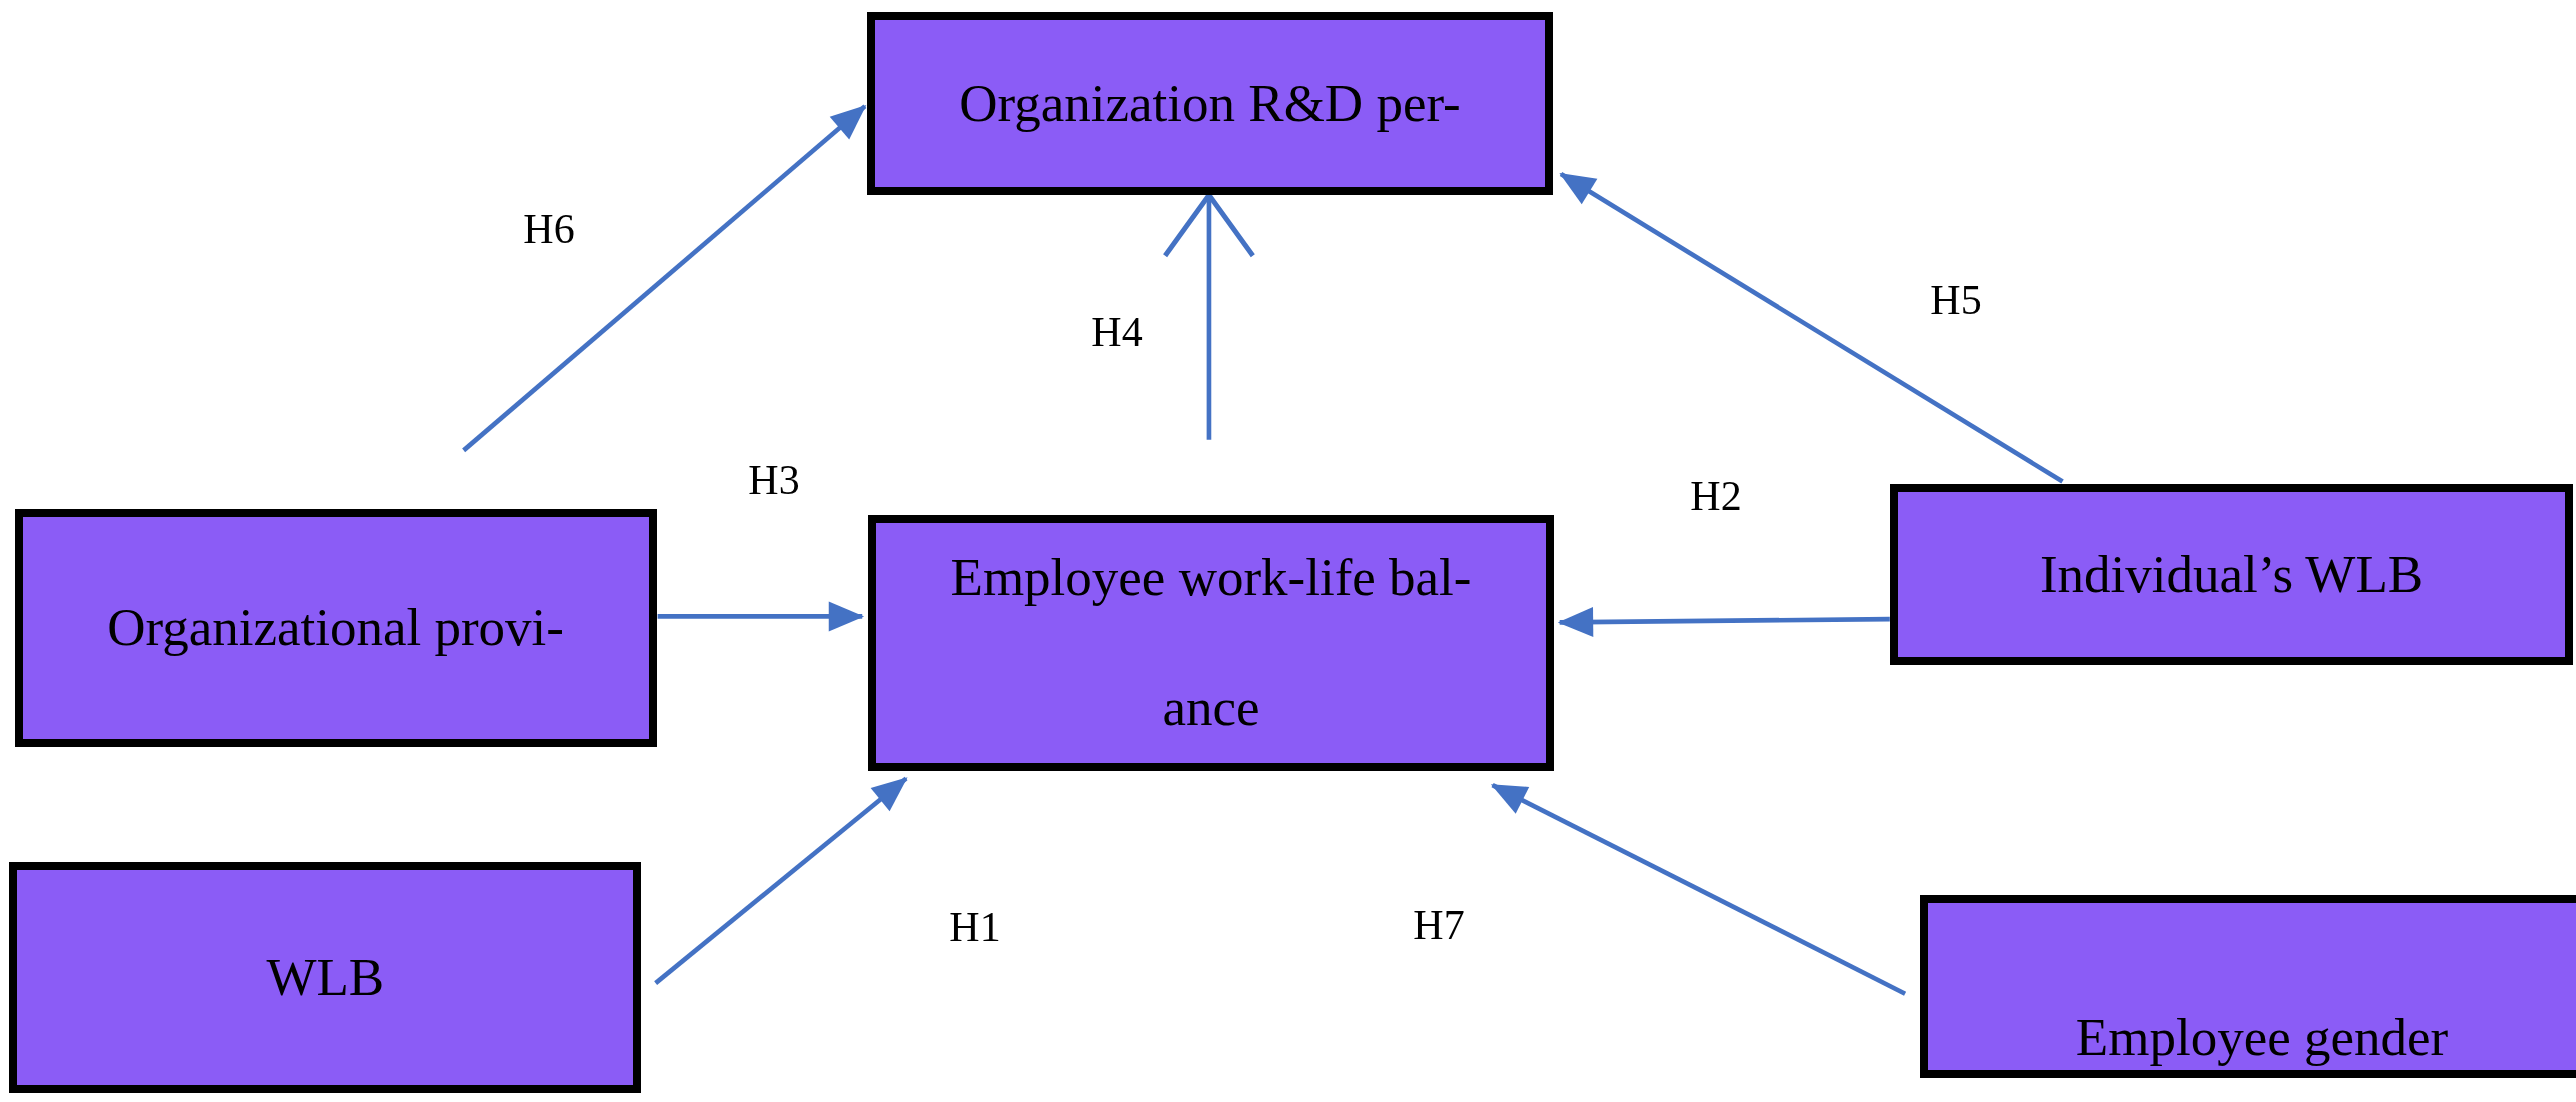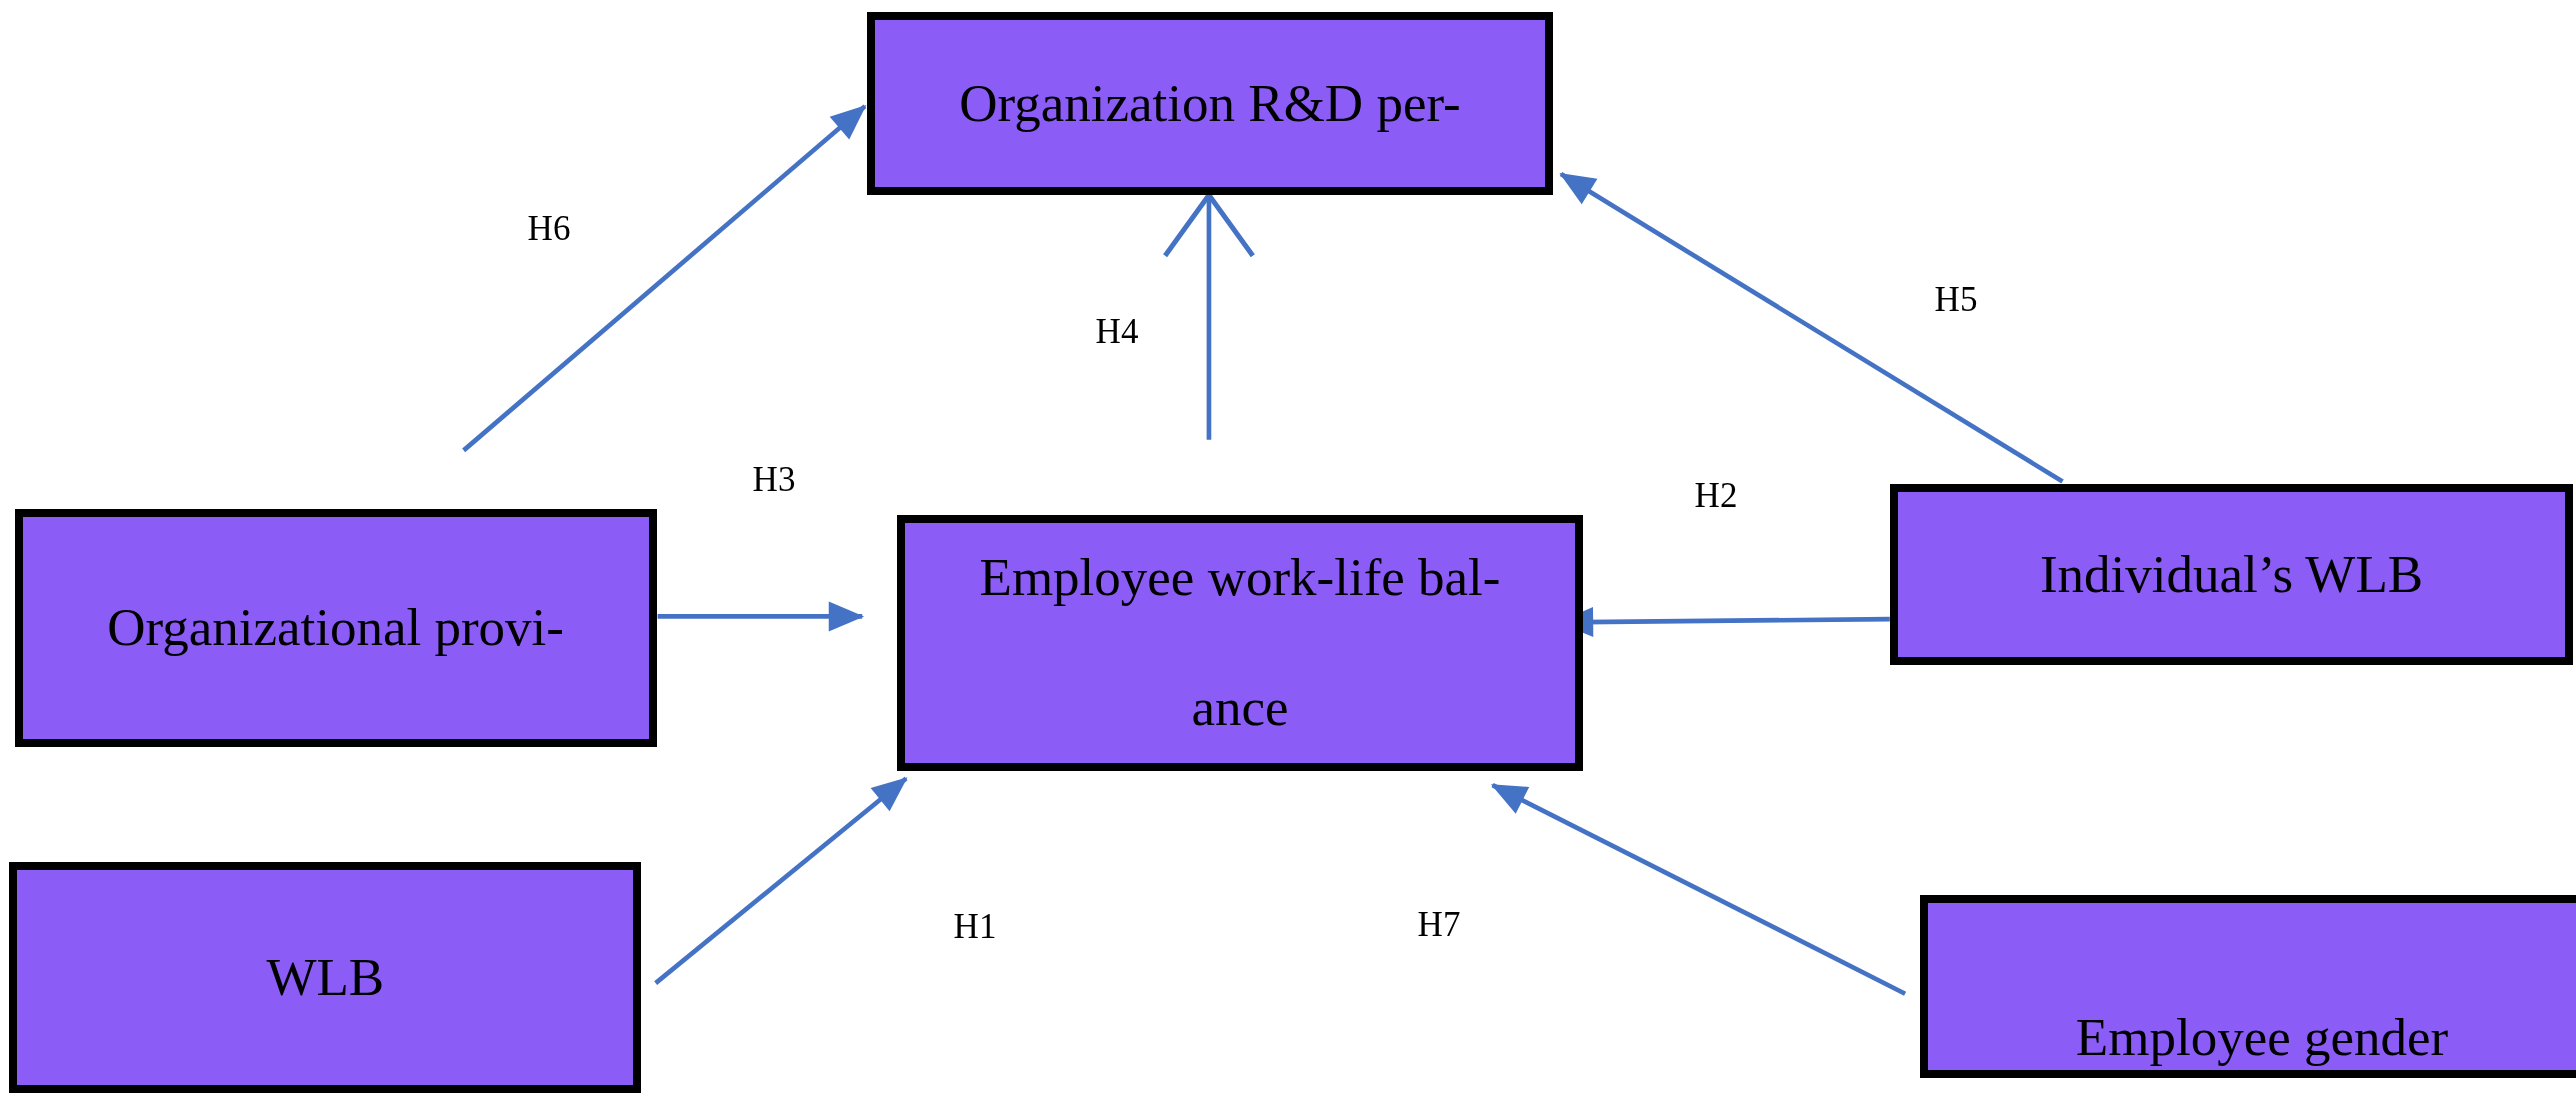--- a/index.html
+++ b/index.html
@@ -27,29 +27,29 @@
     align-items:center;
     justify-content:center;
     text-align:center;
     font-size:53px;
     line-height:2.45em;
     z-index:2;
   }
   .node span{display:block;}
   
   .box-org-rd     {left:867px; top:12px;   width:686px; height:183px; line-height:1.2em;}
-  .box-wlb        {left:868px; top:515px;  width:686px; height:256px;margin-left:29px;}
+  .box-wlb        {left:868px; top:515px;  width:686px; height:256px;}
   .box-org-prov   {left:14.6px;   top:509px;  width:642px;  height:238px;}
   .box-supervisor {left:9.3px;   top:862px; width:632px;  height:231px;}
   .box-individual {left:1890px; top:484px;  width:683px; height:181px; line-height:1.2em;}
   .box-gender     {left:1920px; top:895px; width:684px;  height:183px; line-height:1.2em;justify-content:flex-end;}
   .hlabel{
     position:absolute;
     transform:translate(-50%,-50%);
-    font-size:35px;
+    font-size:42px;
     white-space:nowrap;
     z-index:3;
   }
   .lab-h6{left:549px;  top:229px;}
   .lab-h4{left:1117px; top:332px;}
   .lab-h5{left:1956px; top:300px;}
   .lab-h3{left:774px; top:480px;}
   .lab-h2{left:1716px; top:496px;}
   .lab-h1{left:975px; top:927px;}
   .lab-h7{left:1439px; top:925px;}

